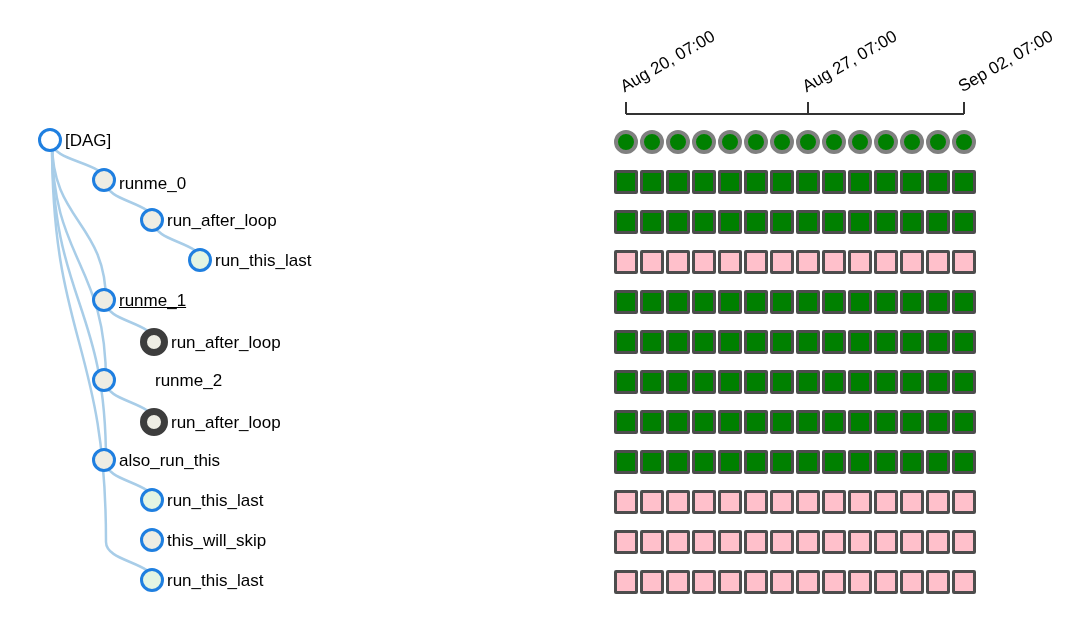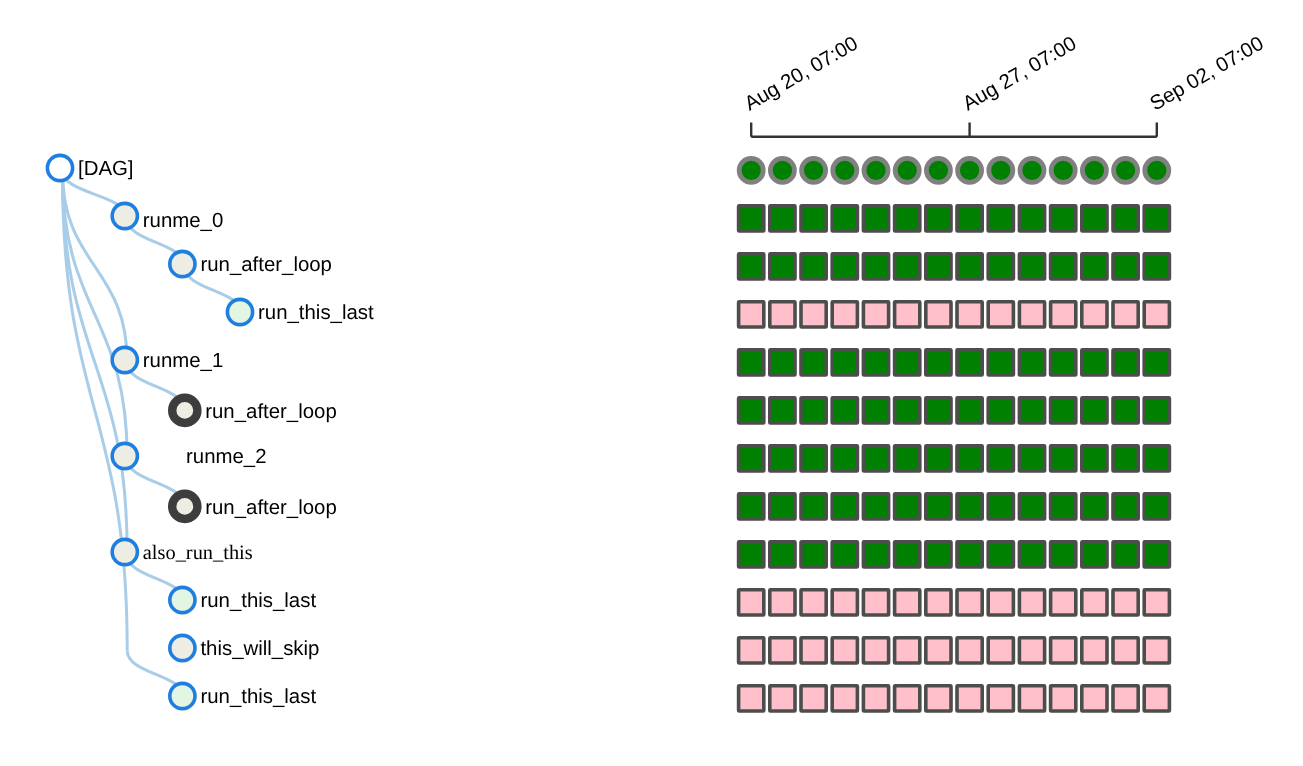--- a/index.html
+++ b/index.html
@@ -151,37 +151,37 @@
         <span class="node-label">runme_0</span>
       </div>
       <div class="tree-node" style="left: 102px; top: 208px;">
         <div class="node-circle fill-beige"></div>
         <span class="node-label">run_after_loop</span>
       </div>
       <div class="tree-node" style="left: 150px; top: 248px;">
         <div class="node-circle fill-mint"></div>
         <span class="node-label">run_this_last</span>
       </div>
-      <div class="tree-node" style="left: 54px; top: 288px;">
+      <div class="tree-node" style="left: 54px; top: 288px; text-decoration: underline;">
         <div class="node-circle fill-beige"></div>
         <span class="node-label">runme_1</span>
       </div>
       <div class="tree-node" style="left: 102px; top: 328px;">
         <div class="node-circle fill-beige ring-dark"></div>
         <span class="node-label">run_after_loop</span>
       </div>
       <div class="tree-node" style="left: 54px; top: 368px; gap: 36px;">
         <div class="node-circle fill-beige"></div>
         <span class="node-label">runme_2</span>
       </div>
       <div class="tree-node" style="left: 102px; top: 408px;">
         <div class="node-circle fill-beige ring-dark"></div>
         <span class="node-label">run_after_loop</span>
       </div>
-      <div class="tree-node" style="left: 54px; top: 448px; font-family: Liberation Serif, serif;">
+      <div class="tree-node" style="left: 54px; top: 448px;">
         <div class="node-circle fill-beige"></div>
         <span class="node-label">also_run_this</span>
       </div>
       <div class="tree-node" style="left: 102px; top: 488px;">
         <div class="node-circle fill-mint"></div>
         <span class="node-label">run_this_last</span>
       </div>
       <div class="tree-node" style="left: 54px; top: 528px; padding-left: 48px;">
         <div class="node-circle fill-beige"></div>
         <span class="node-label">this_will_skip</span>

